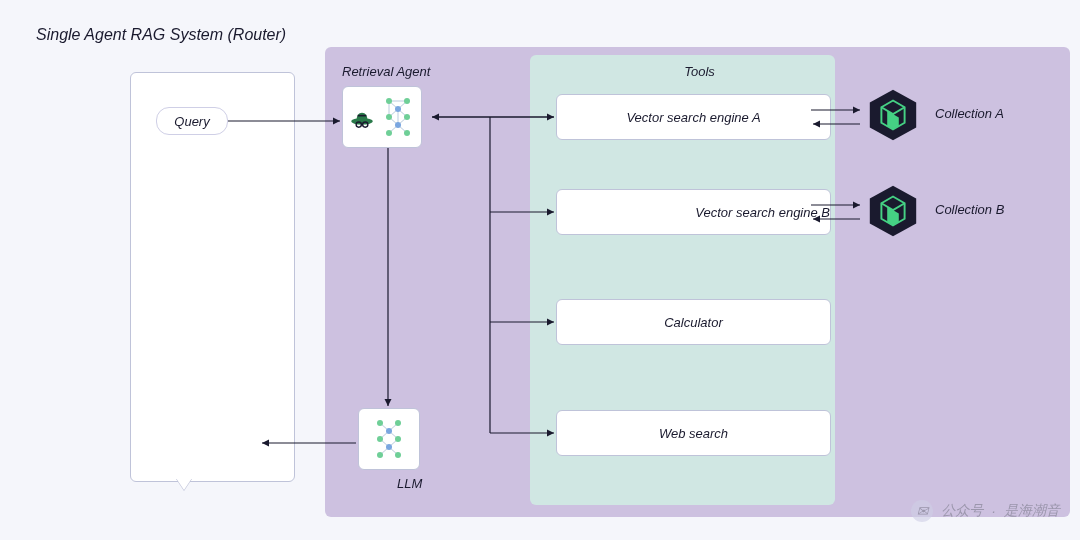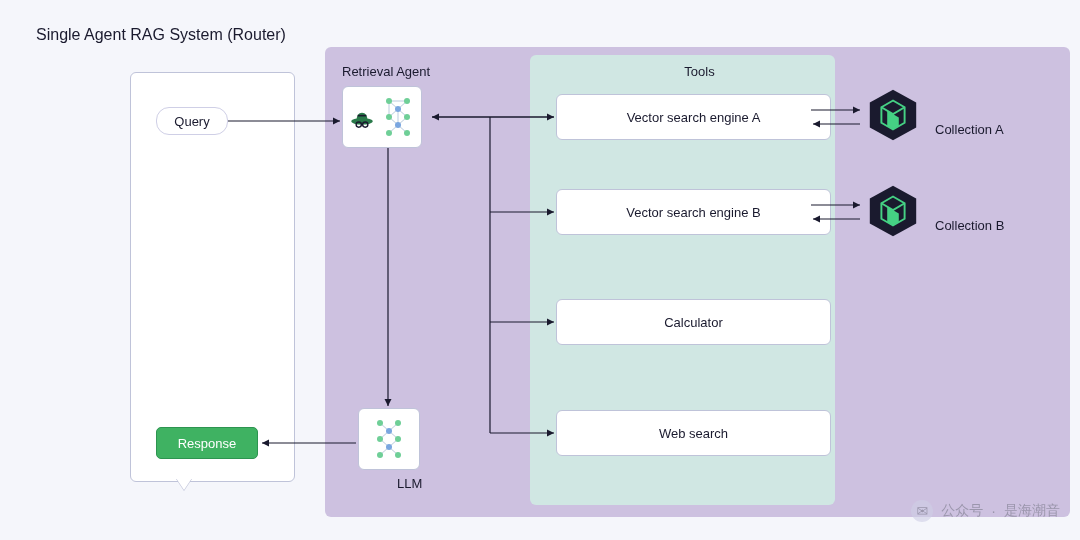--- a/index.html
+++ b/index.html
@@ -4,21 +4,21 @@
 <style>
   * { box-sizing: border-box; margin: 0; padding: 0; }
   body {
     width: 1080px;
     height: 540px;
     background: #f5f6fb;
     font-family: -apple-system, BlinkMacSystemFont, "Segoe UI", Arial, sans-serif;
     position: relative;
     overflow: hidden;
   }
-  .canvas { position: relative; width: 1080px; height: 540px; }
+  .canvas { position: relative; width: 1080px; height: 540px; font-style: italic; }
   svg.arrows { position: absolute; top: 0; left: 0; width: 1080px; height: 540px; pointer-events: none; }
 
   .title {
     position: absolute;
     left: 36px; top: 26px;
     font-size: 16px;
     color: #1a1a2e;
   }
   .purple-bg {
     position: absolute;
@@ -120,35 +120,34 @@
     position: absolute;
     width: 275px; height: 46px;
     background: #fff;
     border: 1px solid #bfc3d9;
     border-radius: 6px;
     display: flex; align-items: center; justify-content: center;
     font-size: 13px;
     color: #1a1a2e;
   }
   .t1 { left: 556px; top: 94px; }
-  .t2 { left: 556px; top: 189px; }
+  .t2 { left: 556px; top: 189px; justify-content: flex-end; }
   .t3 { left: 556px; top: 299px; }
   .t4 { left: 556px; top: 410px; }
 
   .hex {
     position: absolute;
     width: 58px; height: 58px;
   }
   .hexA { left: 864px; top: 86px; }
   .hexB { left: 864px; top: 182px; }
   .coll-label {
     position: absolute;
     font-size: 13px;
     color: #1a1a2e;
-    margin-top: 16px;
   }
   .collA { left: 935px; top: 106px; }
   .collB { left: 935px; top: 202px; }
 
   .watermark {
     position: absolute;
     right: 20px; bottom: 18px;
     display: flex; align-items: center; gap: 8px;
     color: #7a7a8a;
     font-size: 14px;
@@ -171,23 +170,20 @@
   <div class="purple-bg"></div>
   <div class="tools-bg"></div>
 
   <div class="title">Single Agent RAG System (Router)</div>
   <div class="tools-label">Tools</div>
 
   <div class="chat-shell"></div>
   <div class="chat-tail"></div>
   <div class="query-pill">
     <span>Query</span>
-  </div>
-  <div class="resp-pill">
-    <span>Response</span>
   </div>
 
   <div class="agent-label">Retrieval Agent</div>
   <div class="agent-box">
     <svg width="26" height="26" viewBox="0 0 24 24">
       <ellipse cx="12" cy="16" rx="10" ry="3" fill="#2a7a4a"></ellipse>
       <path d="M7 15 Q7 8 12 8 Q17 8 17 15 Z" fill="#2a7a4a"></path>
       <rect x="8" y="10" width="8" height="1.5" fill="#1a1a2e"></rect>
       <circle cx="9" cy="19" r="2.4" fill="none" stroke="#1a1a2e" stroke-width="1.3"></circle>
       <circle cx="15" cy="19" r="2.4" fill="none" stroke="#1a1a2e" stroke-width="1.3"></circle>

